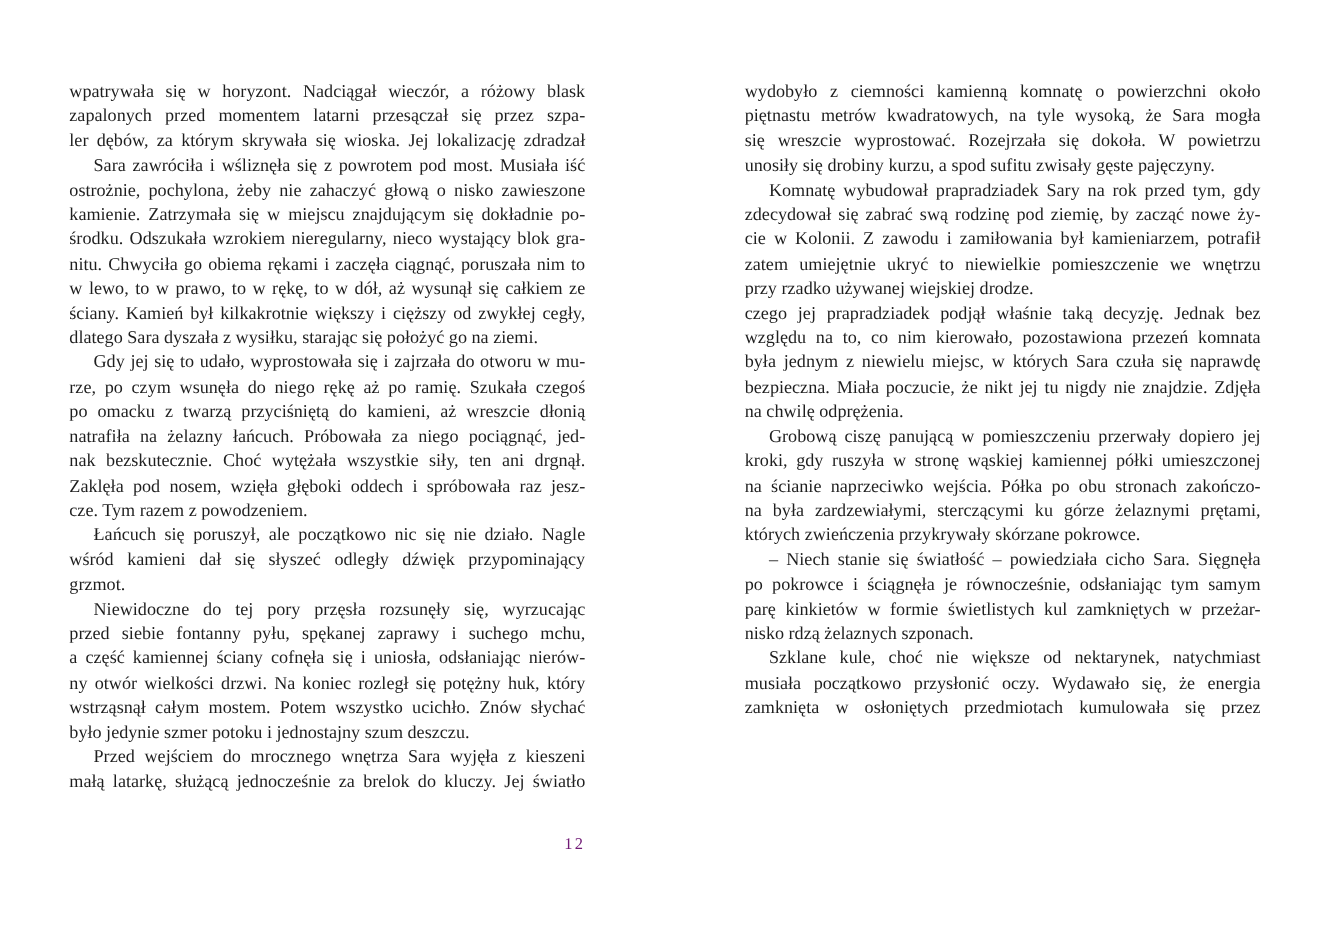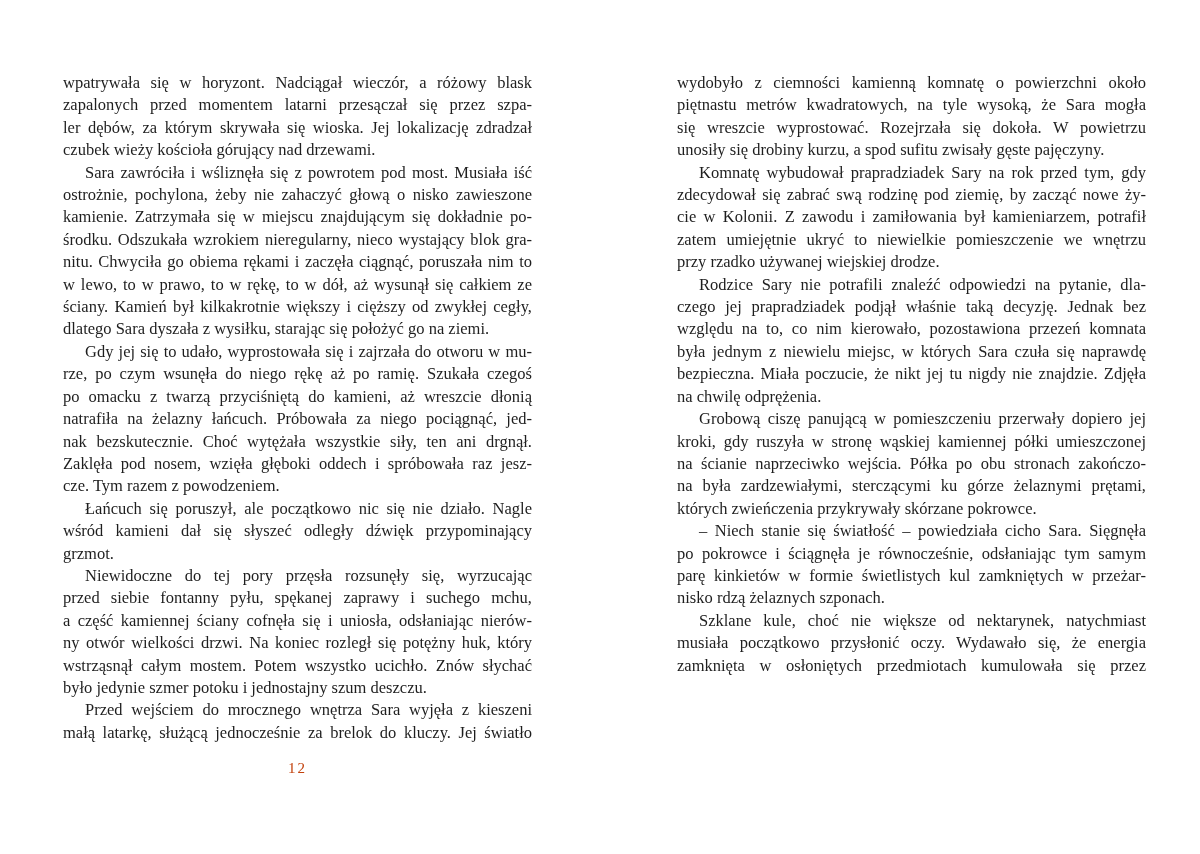--- a/index.html
+++ b/index.html
@@ -43,39 +43,38 @@
   .line-last {
     text-align-last: left;
     -moz-text-align-last: left;
   }
   .line-indent { padding-left: 22px; }
   .page-number {
     position: absolute;
     top: 760px;
     left: 0;
     right: 0;
-    text-align: center;
+    text-align: right;
     font-size: 15px;
     letter-spacing: 2px;
     font-variant-numeric: oldstyle-nums;
-    color: #c2410c;
+    color: #701a75;
   }
 </style>
 </head>
 <body>
 
 <div class="spread">
 
   <section class="page page-left">
     <div class="text-block">
         <div class="paragraph">
           <div class="line">wpatrywała się w horyzont. Nadciągał wieczór, a różowy blask</div>
           <div class="line">zapalonych przed momentem latarni przesączał się przez szpa-</div>
           <div class="line">ler dębów, za którym skrywała się wioska. Jej lokalizację zdradzał</div>
-          <div class="line line-last">czubek wieży kościoła górujący nad drzewami.</div>
         </div>
         <div class="paragraph">
           <div class="line line-indent">Sara zawróciła i wśliznęła się z powrotem pod most. Musiała iść</div>
           <div class="line">ostrożnie, pochylona, żeby nie zahaczyć głową o nisko zawieszone</div>
           <div class="line">kamienie. Zatrzymała się w miejscu znajdującym się dokładnie po-</div>
           <div class="line">środku. Odszukała wzrokiem nieregularny, nieco wystający blok gra-</div>
           <div class="line">nitu. Chwyciła go obiema rękami i zaczęła ciągnąć, poruszała nim to</div>
           <div class="line">w lewo, to w prawo, to w rękę, to w dół, aż wysunął się całkiem ze</div>
           <div class="line">ściany. Kamień był kilkakrotnie większy i cięższy od zwykłej cegły,</div>
           <div class="line line-last">dlatego Sara dyszała z wysiłku, starając się położyć go na ziemi.</div>
@@ -119,21 +118,20 @@
           <div class="line line-last">unosiły się drobiny kurzu, a spod sufitu zwisały gęste pajęczyny.</div>
         </div>
         <div class="paragraph">
           <div class="line line-indent">Komnatę wybudował prapradziadek Sary na rok przed tym, gdy</div>
           <div class="line">zdecydował się zabrać swą rodzinę pod ziemię, by zacząć nowe ży-</div>
           <div class="line">cie w Kolonii. Z zawodu i zamiłowania był kamieniarzem, potrafił</div>
           <div class="line">zatem umiejętnie ukryć to niewielkie pomieszczenie we wnętrzu</div>
           <div class="line line-last">przy rzadko używanej wiejskiej drodze.</div>
         </div>
         <div class="paragraph">
-          <div class="line line-indent">Rodzice Sary nie potrafili znaleźć odpowiedzi na pytanie, dla-</div>
           <div class="line">czego jej prapradziadek podjął właśnie taką decyzję. Jednak bez</div>
           <div class="line">względu na to, co nim kierowało, pozostawiona przezeń komnata</div>
           <div class="line">była jednym z niewielu miejsc, w których Sara czuła się naprawdę</div>
           <div class="line">bezpieczna. Miała poczucie, że nikt jej tu nigdy nie znajdzie. Zdjęła</div>
           <div class="line line-last">na chwilę odprężenia.</div>
         </div>
         <div class="paragraph">
           <div class="line line-indent">Grobową ciszę panującą w pomieszczeniu przerwały dopiero jej</div>
           <div class="line">kroki, gdy ruszyła w stronę wąskiej kamiennej półki umieszczonej</div>
           <div class="line">na ścianie naprzeciwko wejścia. Półka po obu stronach zakończo-</div>

